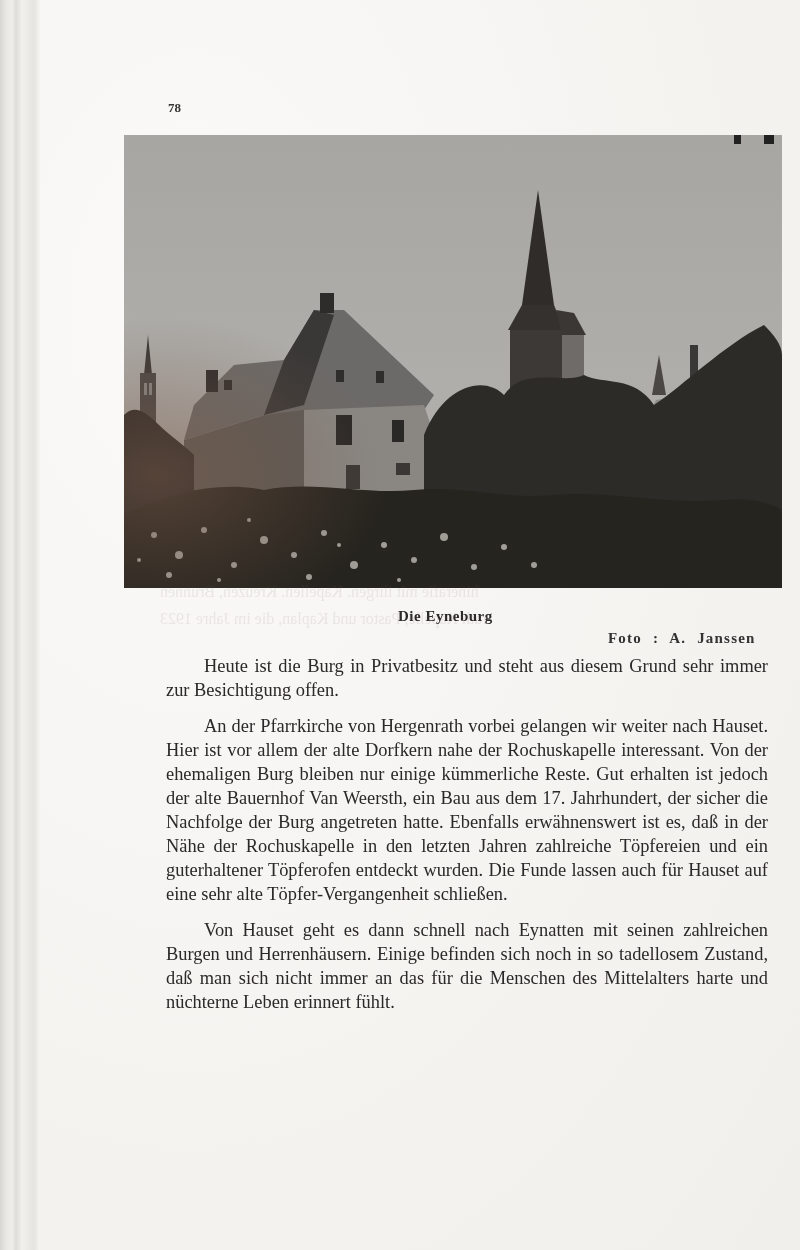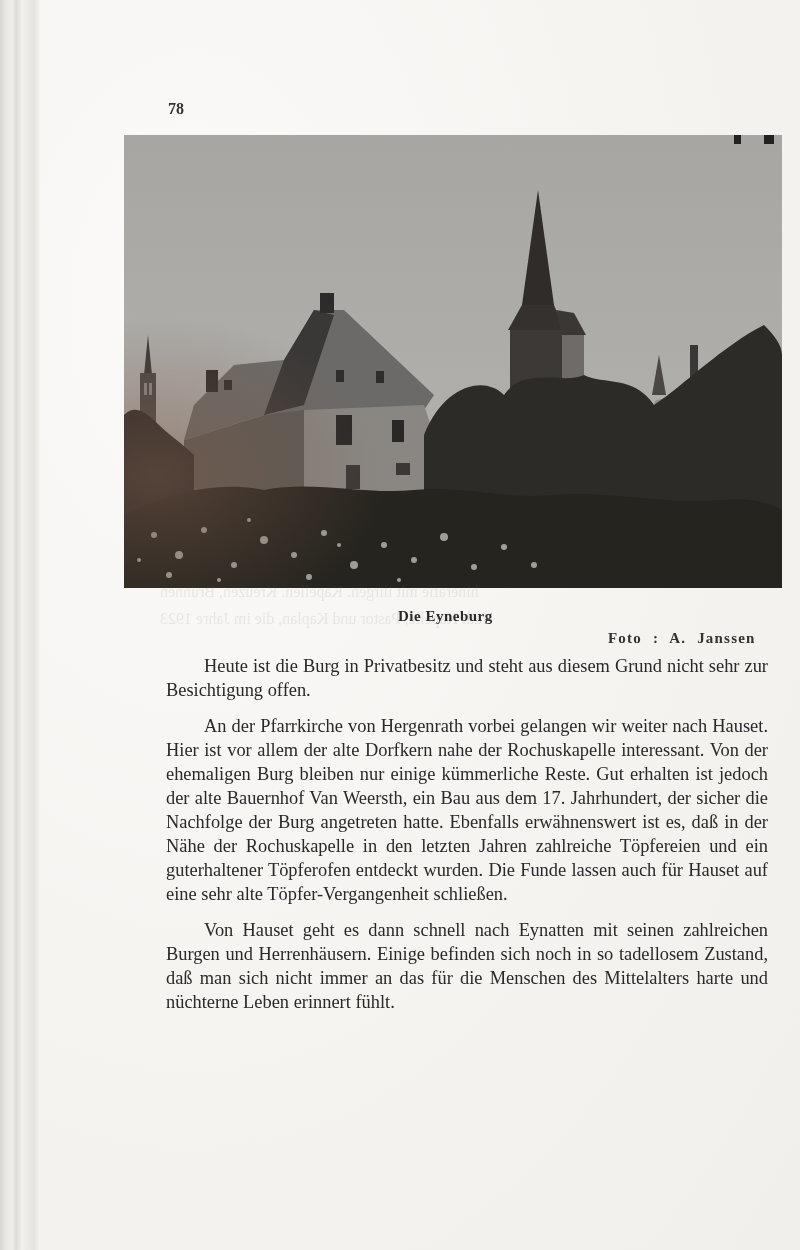--- a/index.html
+++ b/index.html
@@ -12,21 +12,21 @@
   .spine {
     position: absolute; left: 0; top: 0; width: 40px; height: 1250px;
     background: linear-gradient(to right, #d8d6d2 0px, #e9e7e3 6px, #f0eeea 12px, #dedcd8 16px, #f2f0ec 22px, #e6e4e0 34px, #f6f4f1 40px);
   }
   .page-shadow {
     position: absolute; left: 40px; top: 0; width: 760px; height: 1250px;
     background: radial-gradient(ellipse at 20% 25%, #fbfaf8 0%, #f5f3f0 60%, #f1efeb 100%);
   }
   .page-number {
     position: absolute; left: 168px; top: 100px;
-    font-size: 16px; font-weight: bold; color: #333;
+    font-size: 13px; font-weight: bold; color: #333;
   }
   .photo {
     position: absolute; left: 124px; top: 135px; width: 658px; height: 453px;
     background: linear-gradient(to bottom, #a9a8a6 0%, #b2b1ae 30%, #a8a7a5 55%, #5a5855 68%, #3a3734 80%, #2c2a27 100%);
     overflow: hidden;
   }
   .photo svg { position: absolute; left: 0; top: 0; }
   .caption-title {
     position: absolute; left: 398px; top: 608px;
     font-size: 15px; font-weight: bold; letter-spacing: 0.5px; color: #2b2929;
@@ -135,16 +135,16 @@
   </svg>
 </div>
 
 <div class="caption-title">Die Eyneburg</div>
 <div class="caption-credit">Foto :  A.  Janssen</div>
 
 <div class="bleed" style="left:160px; top:583px;">hinerafie mit ilirgen. Kapellen. Kreuzen, Brunnen</div>
 <div class="bleed" style="left:160px; top:610px;">rath Kapelle, Pastor und Kaplan, die im Jahre 1923</div>
 
 <div class="body-text">
-  <p>Heute ist die Burg in Privatbesitz und steht aus diesem Grund nicht sehr zur Besichtigung offen.</p>
+  <p>Heute ist die Burg in Privatbesitz und steht aus diesem Grund sehr immer zur Besichtigung offen.</p>
   <p>An der Pfarrkirche von Hergenrath vorbei gelangen wir weiter nach Hauset. Hier ist vor allem der alte Dorf­kern nahe der Rochuskapelle interessant. Von der ehemaligen Burg bleiben nur einige kümmerliche Reste. Gut erhalten ist jedoch der alte Bauernhof Van Weersth, ein Bau aus dem 17. Jahrhundert, der sicher die Nachfolge der Burg angetreten hatte. Ebenfalls erwähnenswert ist es, daß in der Nähe der Rochuskapelle in den letzten Jahren zahlreiche Töpfereien und ein guterhaltener Töpferofen entdeckt wurden. Die Funde lassen auch für Hauset auf eine sehr alte Töpfer-Vergangen­heit schließen.</p>
   <p>Von Hauset geht es dann schnell nach Eynatten mit seinen zahlreichen Burgen und Herrenhäusern. Einige befinden sich noch in so tadellosem Zustand, daß man sich nicht immer an das für die Menschen des Mittelalters harte und nüchterne Leben erinnert fühlt.</p>
 </div>
 
 </body></html>

